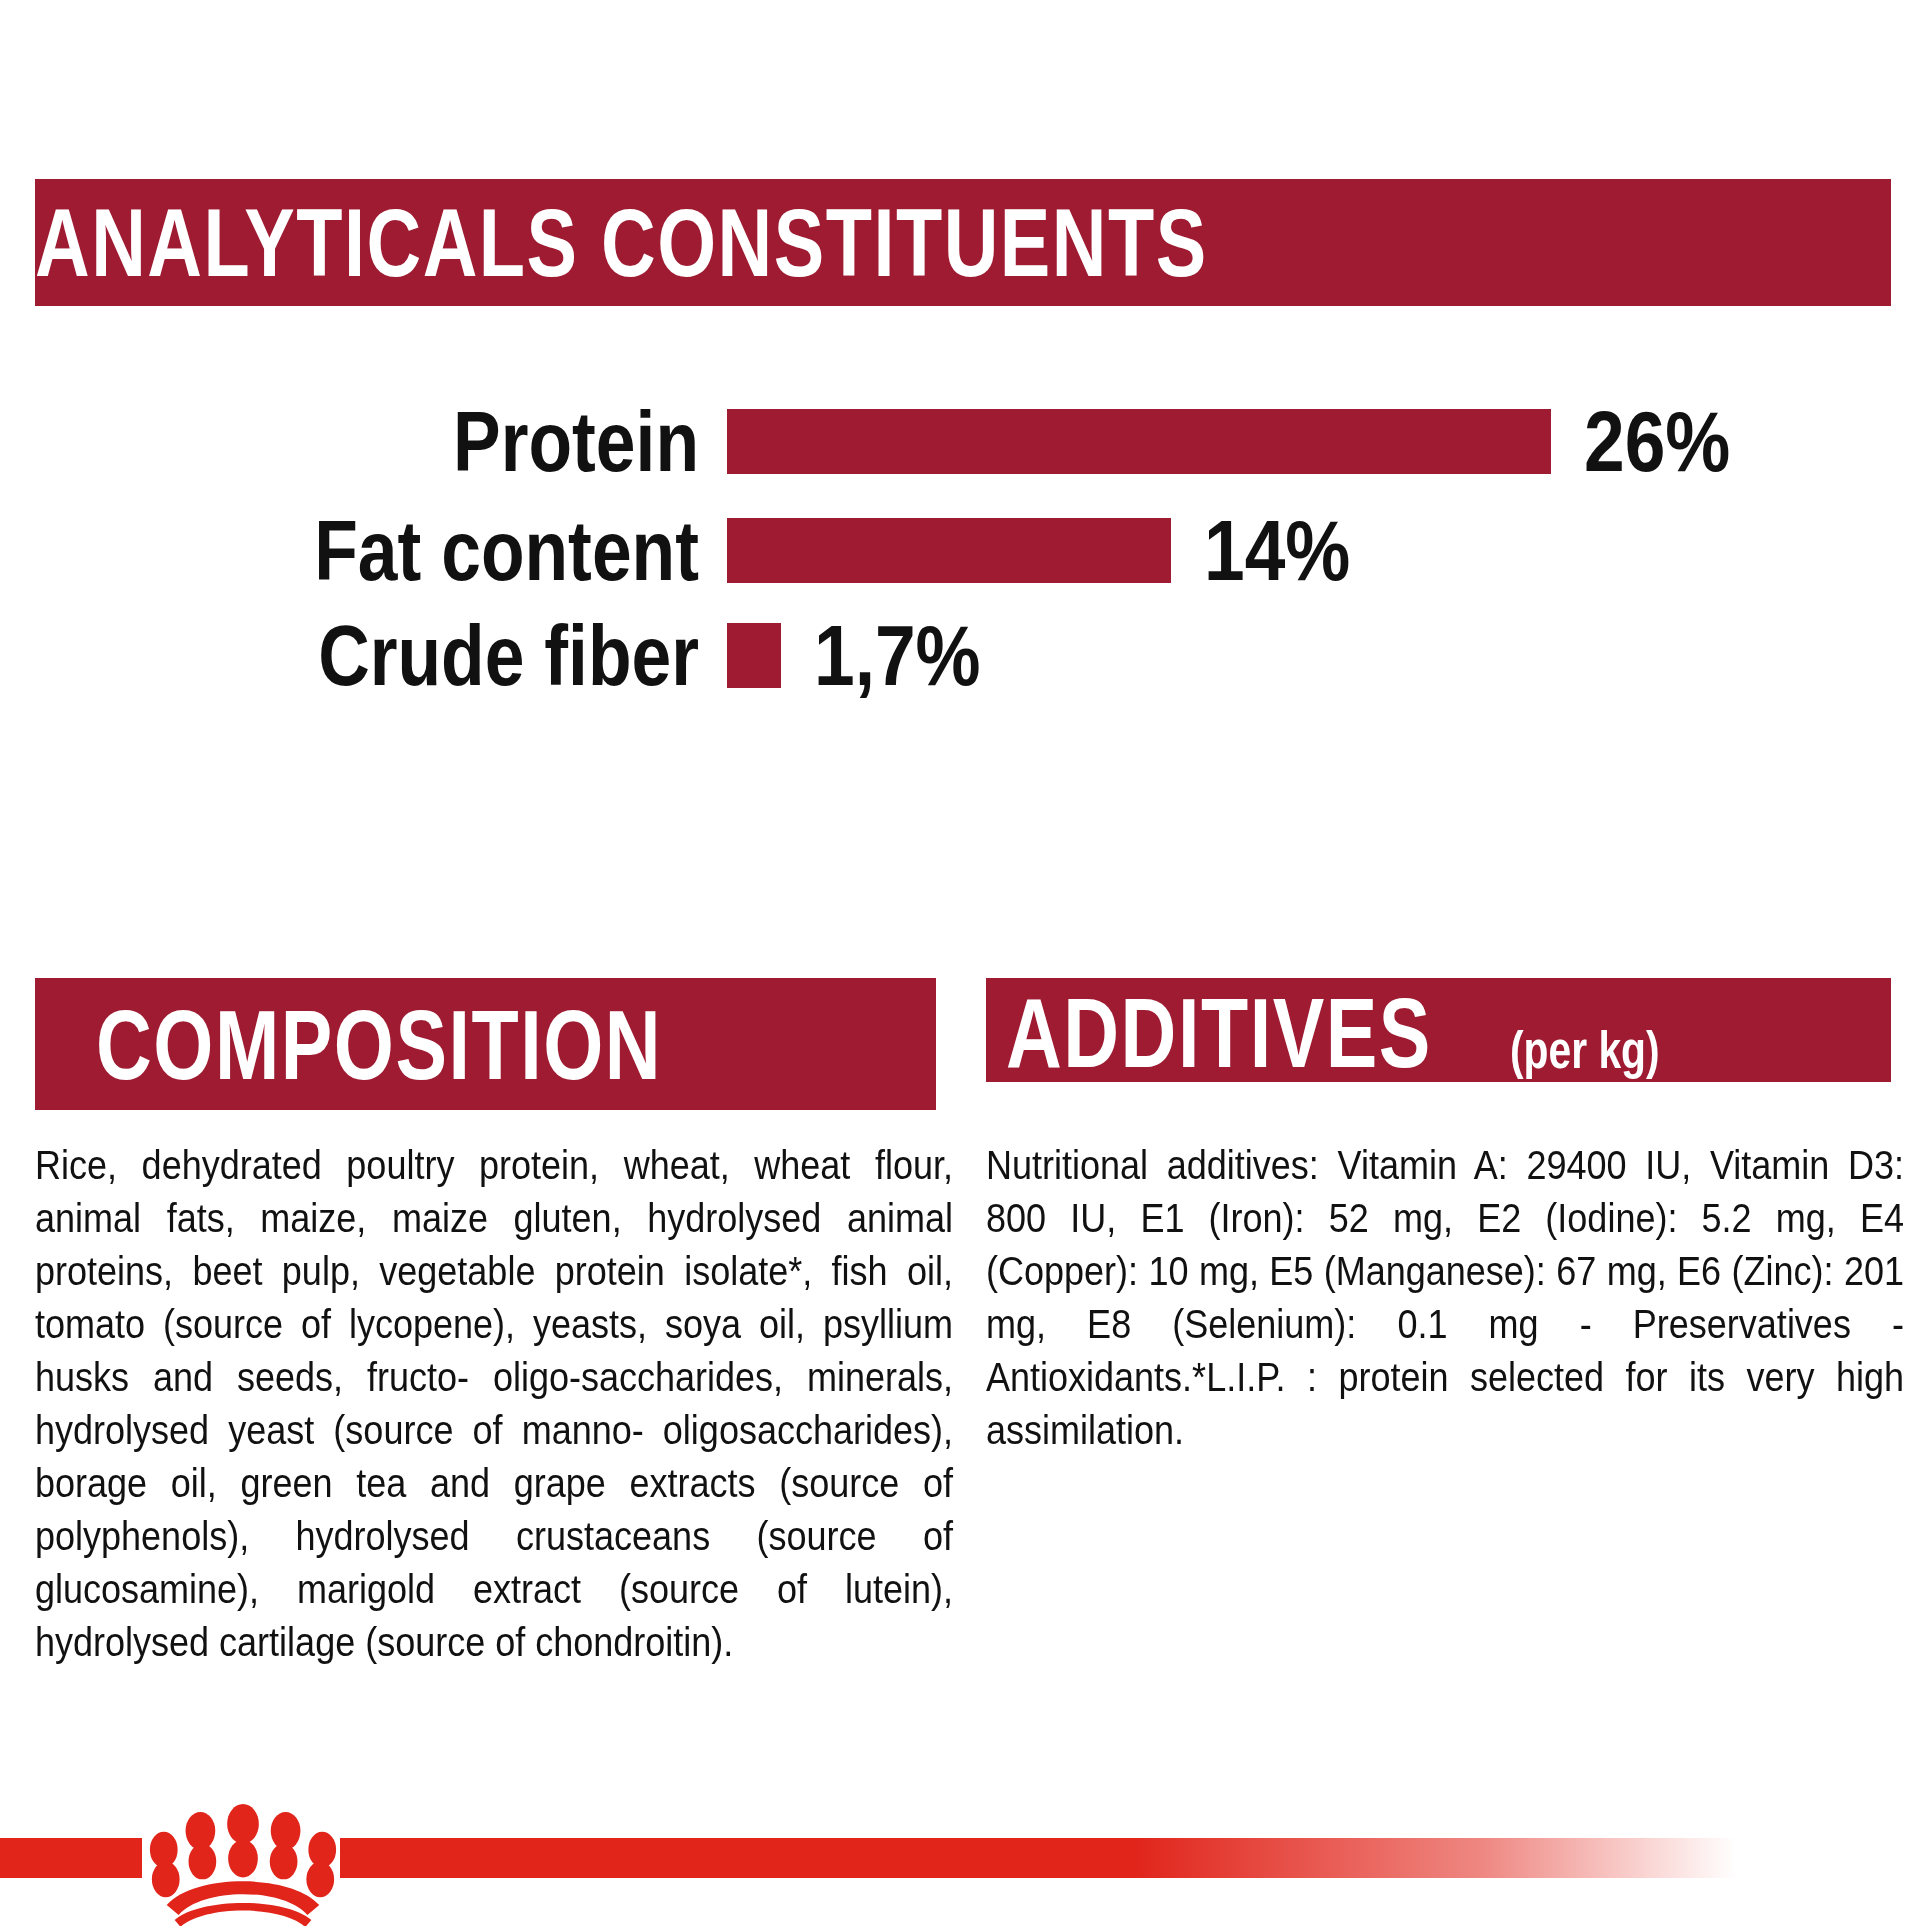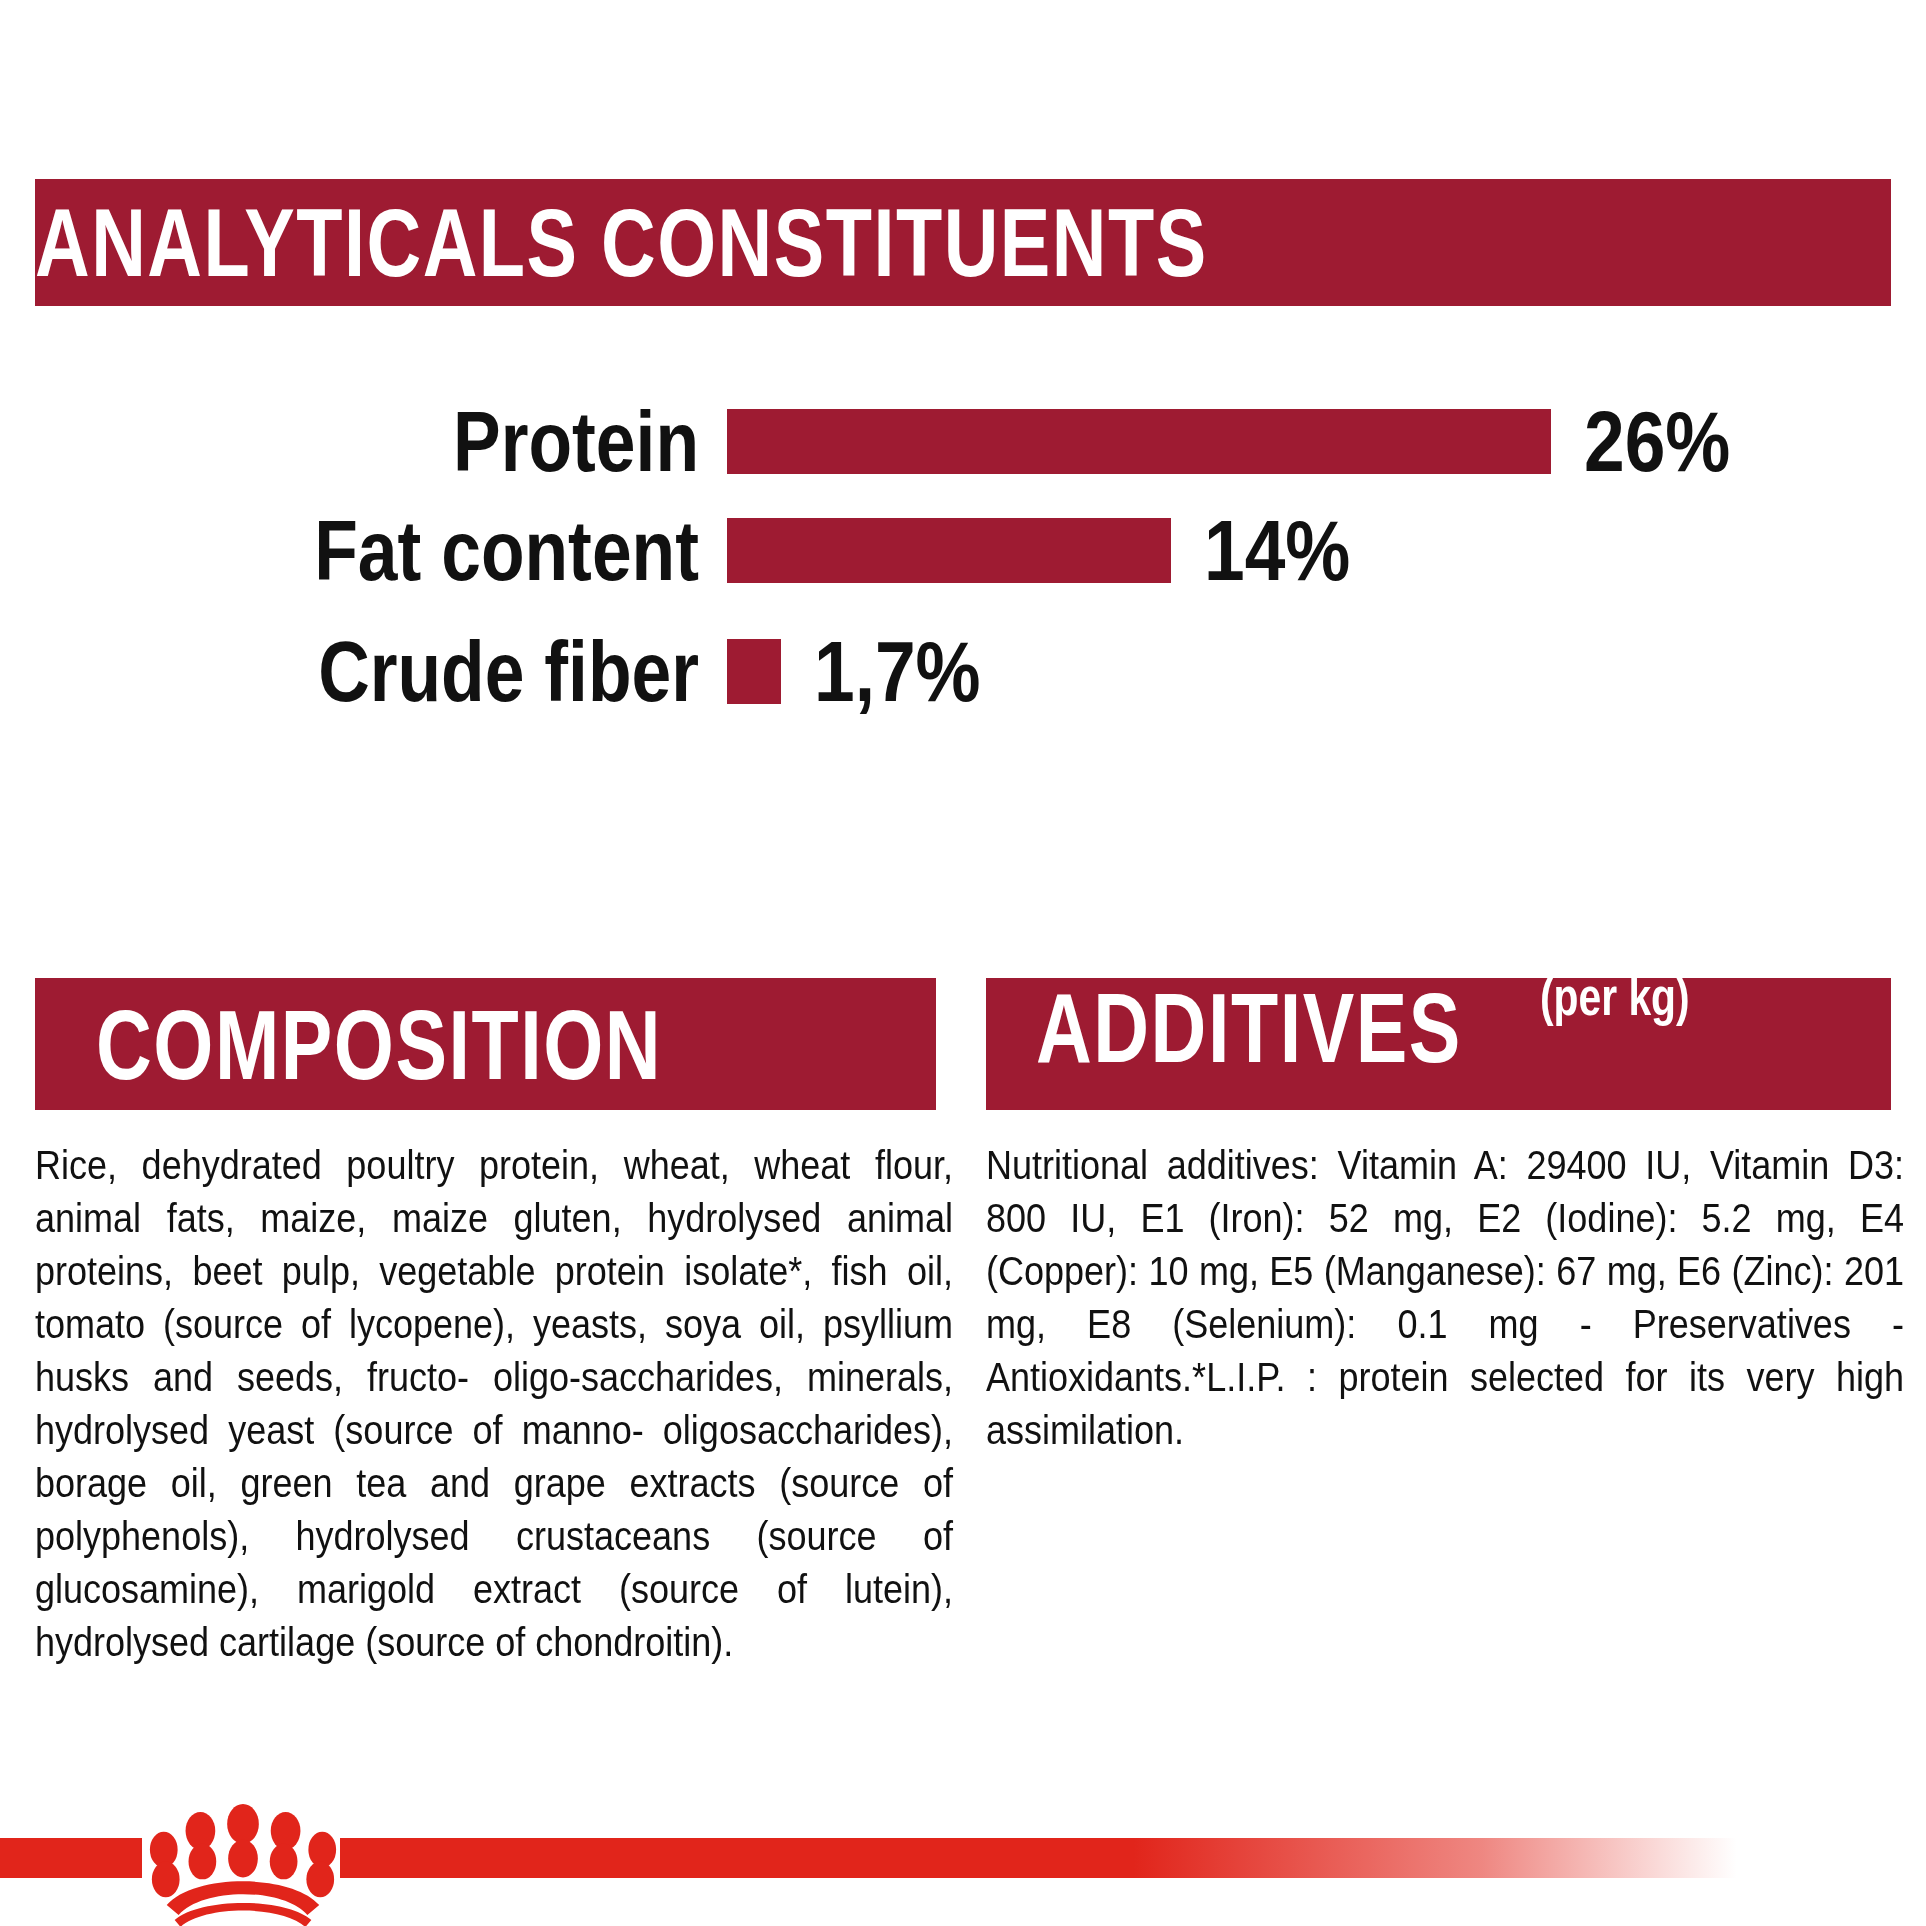--- a/index.html
+++ b/index.html
@@ -55,23 +55,23 @@
 
   
   #composition-bar {
     left: 35px; top: 978px; width: 901px; height: 132px;
     padding-left: 61px;
   }
   #composition-bar .bar-title { font-size: 99px; }
 
   
   #additives-bar {
-    left: 986px; top: 978px; width: 905px; height: 132px;
-    padding-left: 50px;
-    align-items: flex-start;
+    left: 986px; top: 978px; width: 905px; height: 104px;
+    padding-left: 20px;
+    align-items: flex-end;
   }
   #additives-bar .bar-title { font-size: 99px; position: relative; top: 0; }
   #additives-bar .bar-sub  { font-size: 51px; margin-left: -42px; position: relative; top: -6px; }
 
   
   #chart {
     position: absolute;
     left: 0; top: 381px;
     width: 1927px; height: 337px;
   }
@@ -112,21 +112,21 @@
     font-weight: 700;
     font-size: 85px;
     line-height: 1;
     transform: scaleX(0.86);
     transform-origin: left center;
     white-space: nowrap;
   }
 
   #row-protein   { top: 12px; }
   #row-fat       { top: 121px; }
-  #row-fiber     { top: 242px; }
+  #row-fiber     { top: 226px; }
 
   
   .body-text {
     position: absolute;
     color: #111111;
     font-family: "Liberation Sans", sans-serif;
     font-size: 40px;
     line-height: 53px;
     text-align: justify;
     transform: scaleX(0.90);

